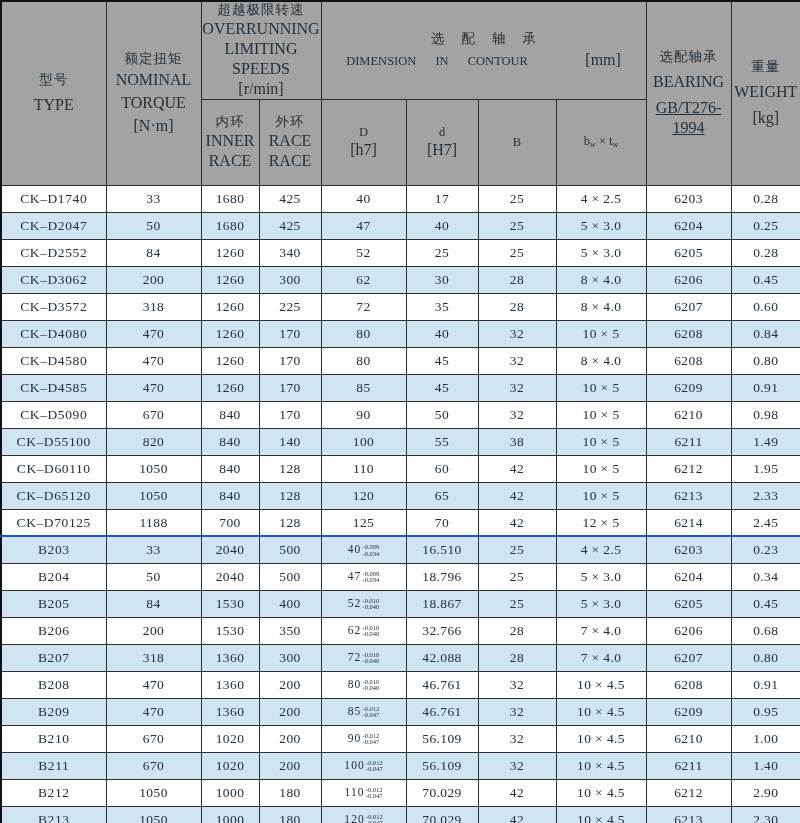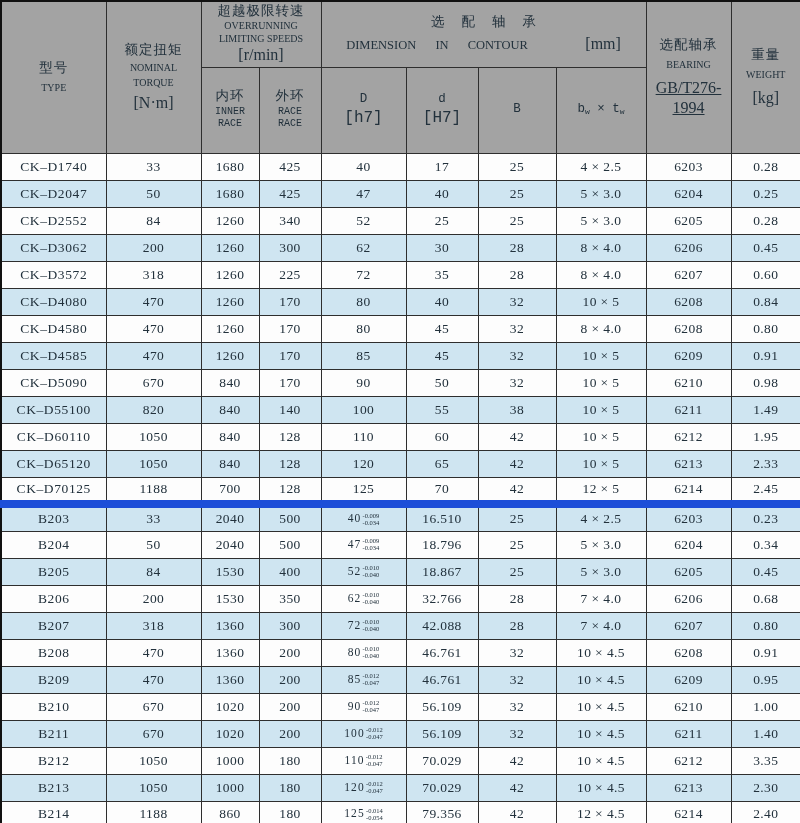--- a/index.html
+++ b/index.html
@@ -21,31 +21,31 @@
   thead th{
     background:#a3a3a3;
     font-weight:normal;
     font-size:12.5px;
     line-height:1.25;
   }
   tbody tr{height:27px;}
   tbody td{font-size:13.5px;letter-spacing:0.4px;}
   tr.alt td{background:#cfe5f1;}
   tr.plain td{background:#fdfdfd;}
-  tr.section-start td{border-top:8px solid #1d4ed8;}
+  tr.section-start td{border-top:2px solid #1d4ed8;}
   .hdr-row-1{height:66px;}
-  .hdr-row-2{height:86px;font-family:Liberation Mono, monospace;}
+  .hdr-row-2{height:86px;}
   .zh{font-size:13.5px;letter-spacing:1px;}
   .stack{display:flex;flex-direction:column;justify-content:center;align-items:center;height:100%;}
   .gap-lg > * {margin:3px 0;}
   .gap-md > * {margin:1.5px 0;}
   .tight > * {margin:0;}
   .dim-zh{letter-spacing:17px;text-indent:17px;font-size:13.5px;}
   .dim-en{word-spacing:16px;font-size:12.5px;margin-top:3px;}
-  .small-en{font-size:10px;}
+  .small-en{font-size:16px;}
   .std-en{font-size:16px;letter-spacing:0px;text-decoration:underline;}
   .unit{font-size:16px;}
   .cell-type{letter-spacing:0.6px;}
   .bt-sub{font-size:8px;vertical-align:-2px;}
   .tol{
     display:inline-flex;flex-direction:column;
     font-size:6.5px;line-height:6.5px;letter-spacing:0;
     vertical-align:middle;margin-left:1px;text-align:left;
   }
   td.d-tol{font-size:11.5px;letter-spacing:1.2px;}
@@ -444,21 +444,21 @@
         <td>1000</td>
         <td>180</td>
         <td class="d-tol"><span>110</span><span class="tol">
             <span>-0.012</span>
             <span>-0.047</span>
           </span></td>
         <td>70.029</td>
         <td>42</td>
         <td>10 × 4.5</td>
         <td>6212</td>
-        <td>3.35</td>
+        <td>2.90</td>
       </tr>
       <tr class="alt">
         <td class="cell-type">B213</td>
         <td>1050</td>
         <td>1000</td>
         <td>180</td>
         <td class="d-tol"><span>120</span><span class="tol">
             <span>-0.012</span>
             <span>-0.047</span>
           </span></td>

